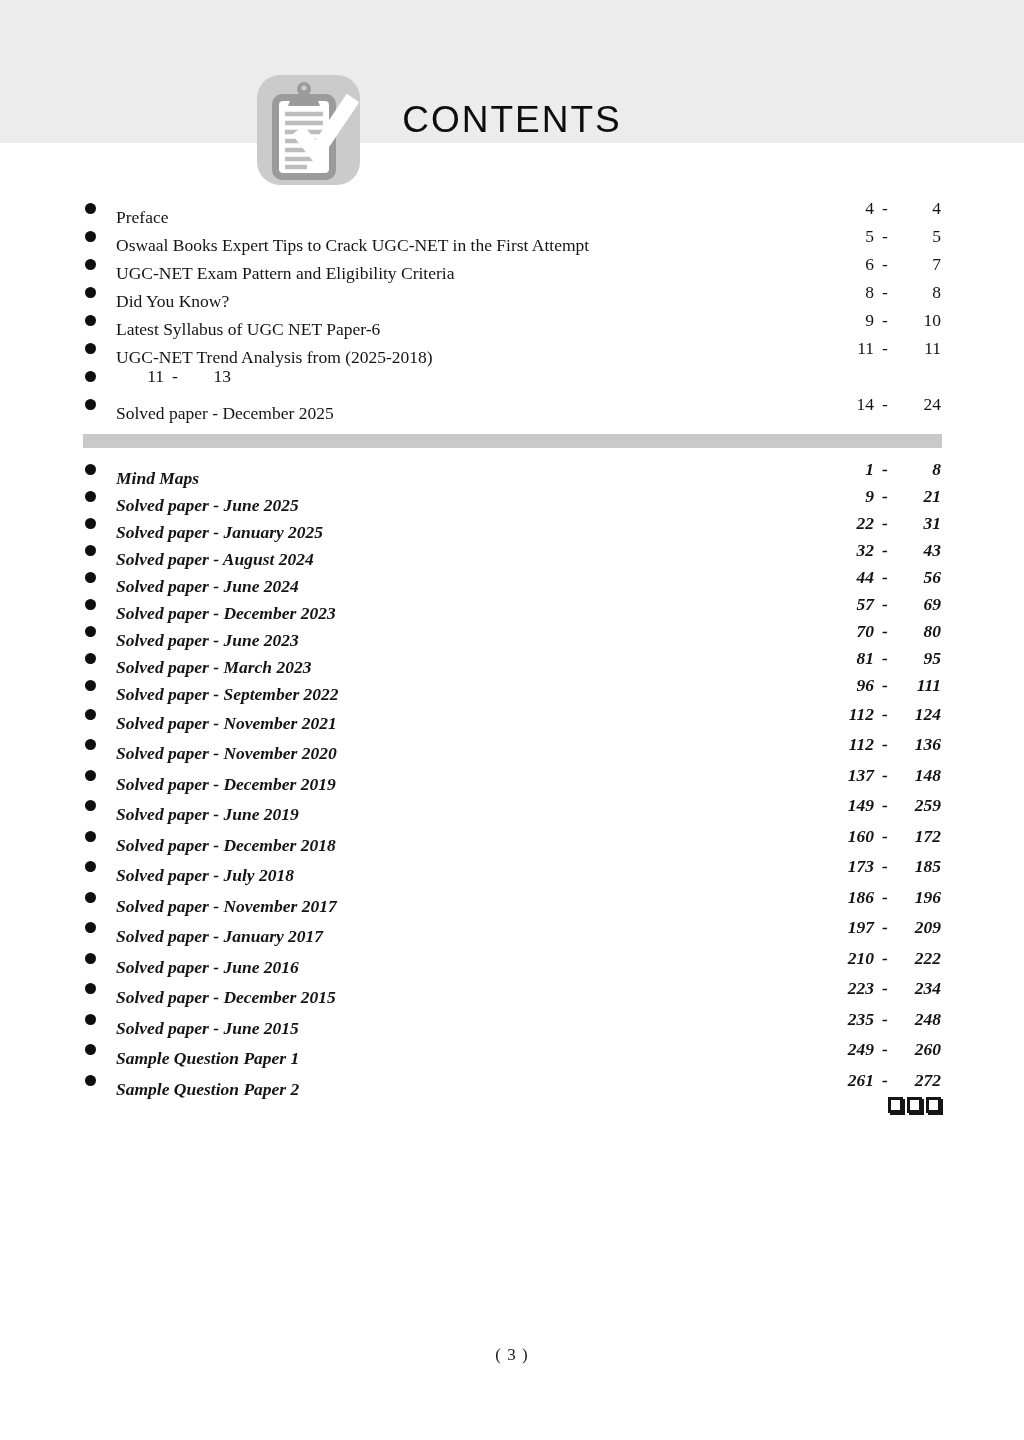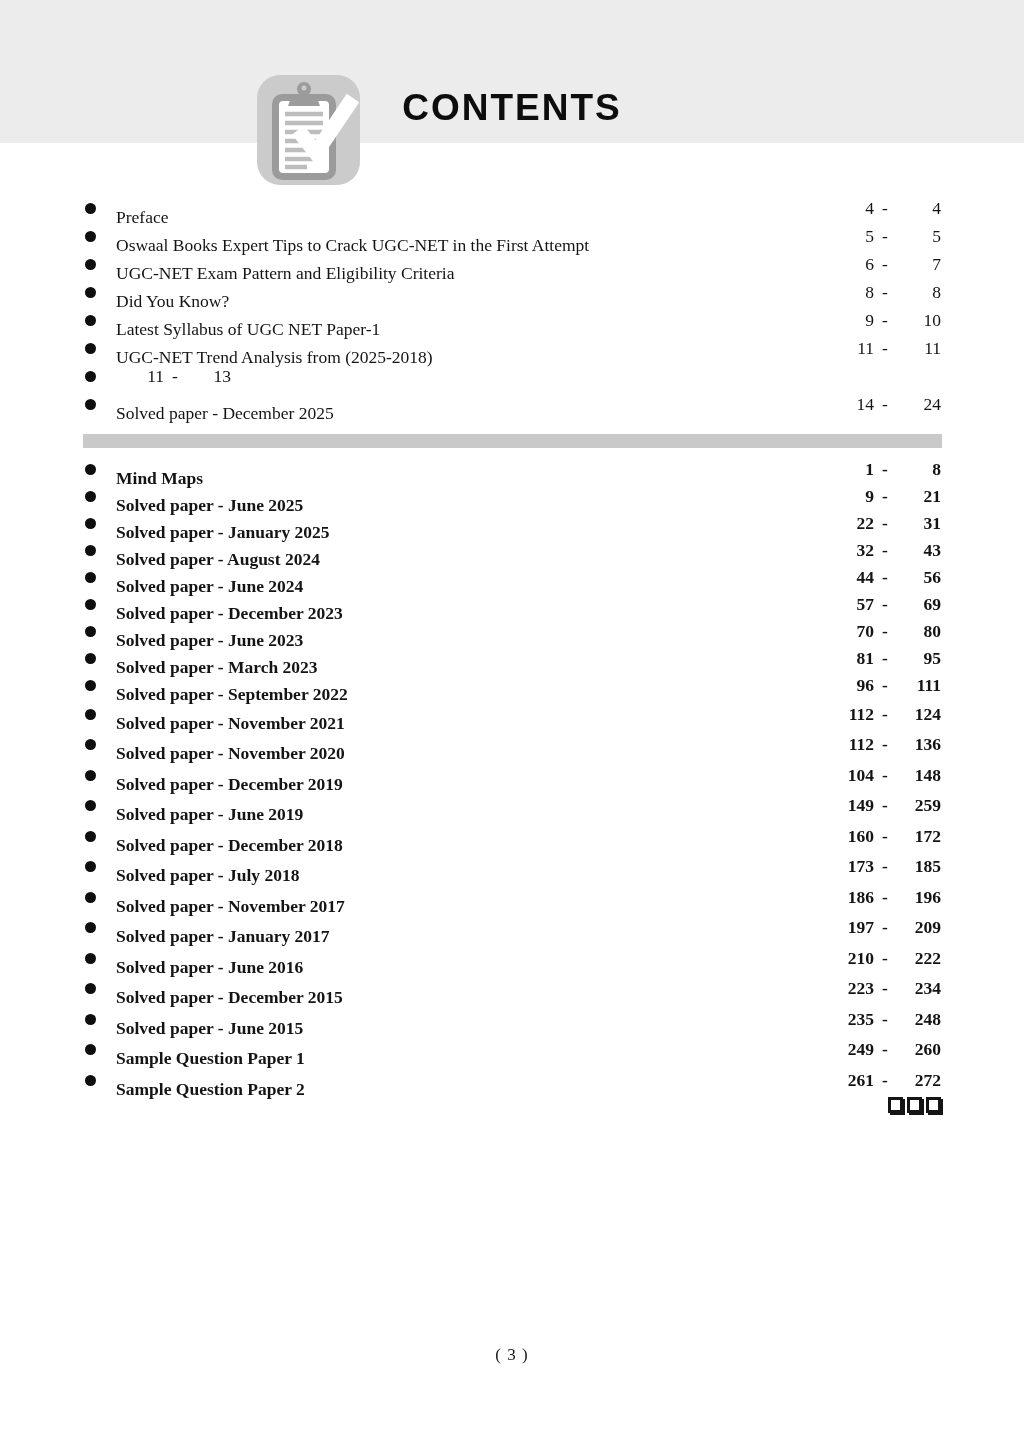--- a/index.html
+++ b/index.html
@@ -12,31 +12,31 @@
 
   
   .band {
     position:absolute; top:0; left:0; width:1024px; height:143px;
     background:#ececec;
   }
   .badge {
     position:absolute; left:257px; top:75px; width:103px; height:110px;
   }
   .page-title {
-    position:absolute; top:89px; left:0; width:1024px;
+    position:absolute; top:101px; left:0; width:1024px;
     text-align:center;
     font-family:"Liberation Sans", sans-serif;
-    font-weight:700; font-size:37px; line-height:1;
+    font-weight:400; font-size:37px; line-height:1;
     letter-spacing:2px; color:#0d0d0d;
   }
 
   
   .section { position:absolute; left:85px; width:856px; }
   #front-matter { top:194px; }
-  #main-contents { top:456px; }
+  #main-contents { top:456px;font-style:italic; }
 
   .row { display:flex; align-items:center; font-size:17.5px; }
   #front-matter .row { height:28px; font-weight:400; }
   #main-contents .row { height:27px; font-weight:700; }
   #main-contents .row:nth-child(n+10) { height:30.5px; }
 
   .bullet {
     flex:none; width:11px; height:11px; border-radius:50%;
     background:#0e0e0e; margin-right:20px;
   }
@@ -119,21 +119,21 @@
   </div>
     <div class="row">
     <span class="bullet"></span>
     <span class="label">Did You Know?</span>
     <span class="pfrom">8</span>
     <span class="dash">-</span>
     <span class="pto">8</span>
   </div>
     <div class="row">
     <span class="bullet"></span>
-    <span class="label">Latest Syllabus of UGC NET Paper-1</span>
+    <span class="label">Latest Syllabus of UGC NET Paper-6</span>
     <span class="pfrom">9</span>
     <span class="dash">-</span>
     <span class="pto">10</span>
   </div>
     <div class="row">
     <span class="bullet"></span>
     <span class="label">UGC-NET Trend Analysis from (2025-2018)</span>
     <span class="pfrom">11</span>
     <span class="dash">-</span>
     <span class="pto">11</span>
@@ -229,21 +229,21 @@
     <div class="row">
     <span class="bullet"></span>
     <span class="label">Solved paper - November 2020</span>
     <span class="pfrom">112</span>
     <span class="dash">-</span>
     <span class="pto">136</span>
   </div>
     <div class="row">
     <span class="bullet"></span>
     <span class="label">Solved paper - December 2019</span>
-    <span class="pfrom">104</span>
+    <span class="pfrom">137</span>
     <span class="dash">-</span>
     <span class="pto">148</span>
   </div>
     <div class="row">
     <span class="bullet"></span>
     <span class="label">Solved paper - June 2019</span>
     <span class="pfrom">149</span>
     <span class="dash">-</span>
     <span class="pto">259</span>
   </div>

